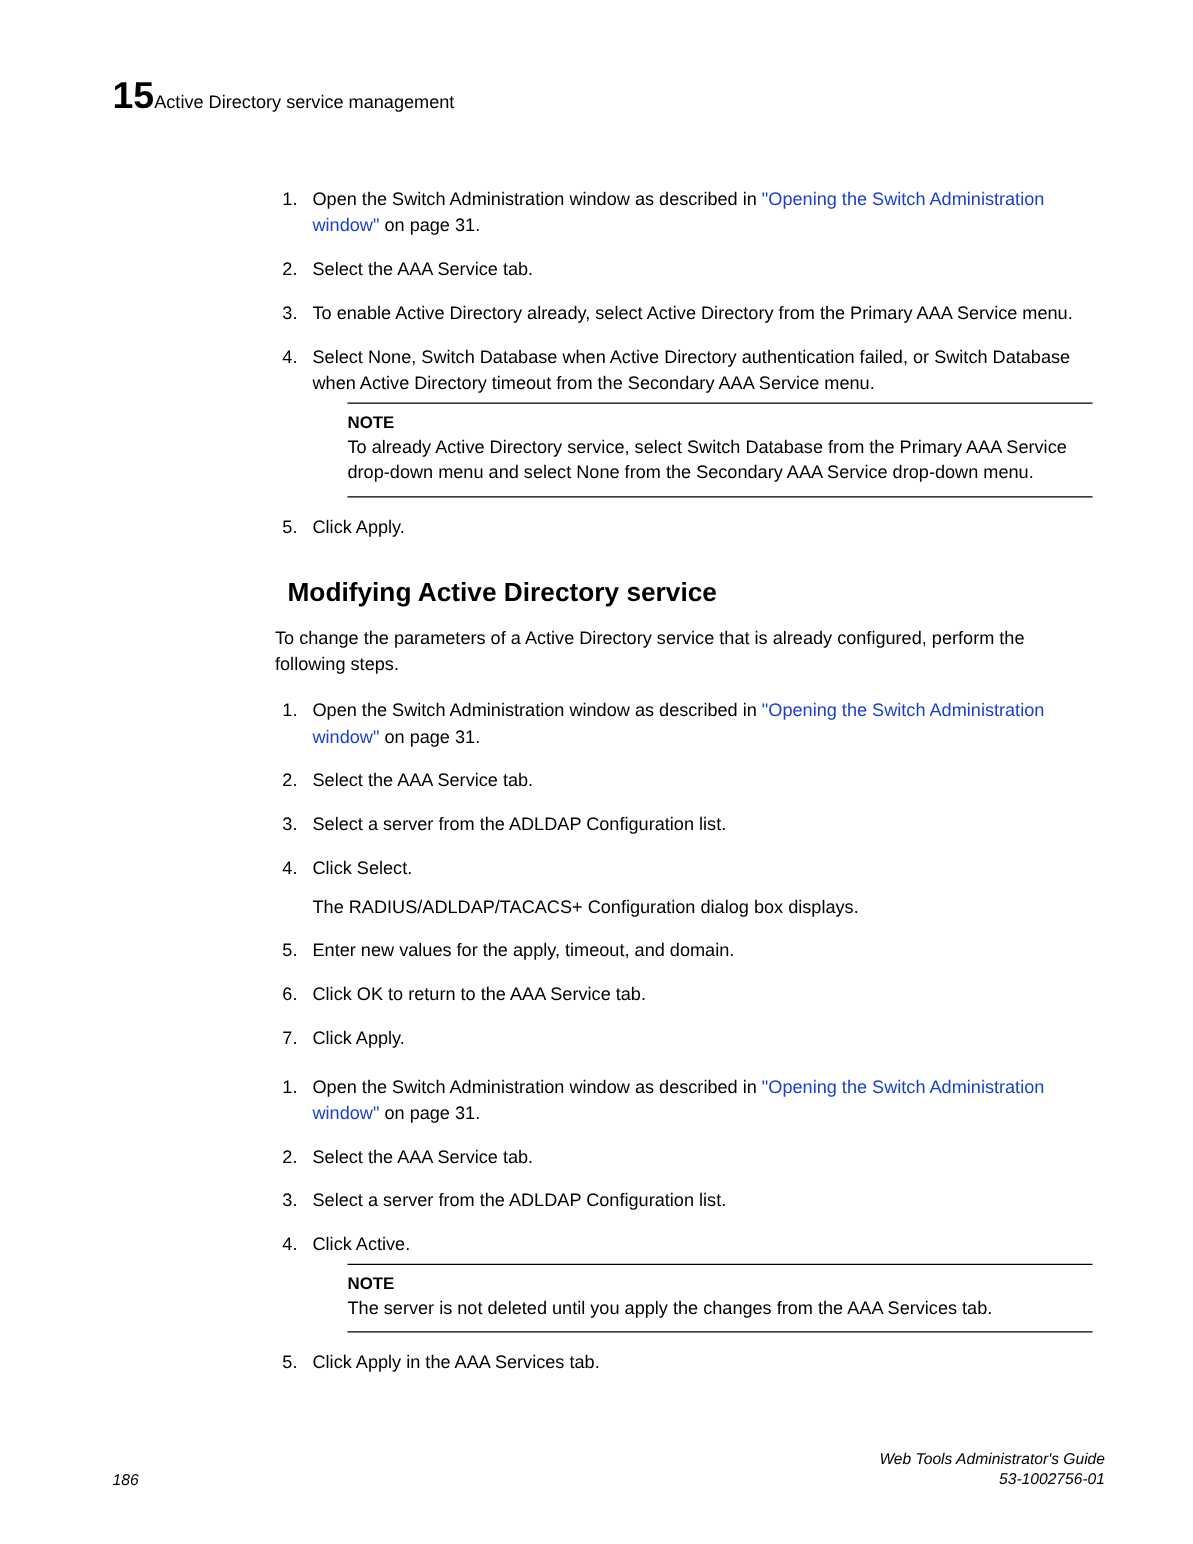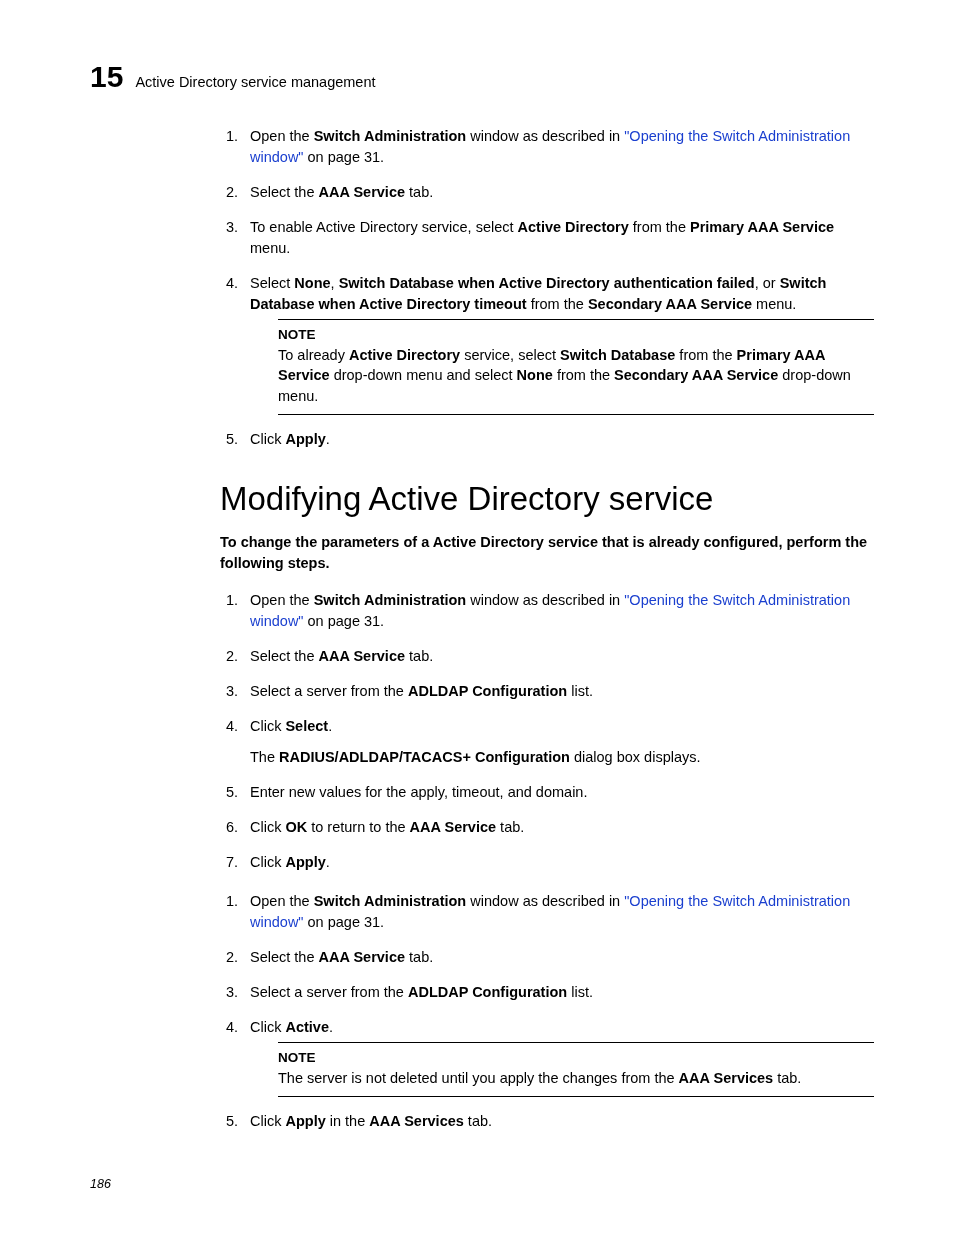--- a/index.html
+++ b/index.html
@@ -13,68 +13,66 @@
   .page {
     width: 954px;
     height: 1235px;
     position: relative;
     box-sizing: border-box;
     padding: 60px 70px 40px 90px;
   }
   .header {
     display: flex;
     align-items: baseline;
-    gap: 12px;
-    margin-bottom: 32px;
+    margin-bottom: 56px;
   }
   .chapter-num {
     font-size: 30px;
     font-weight: bold;
     font-family: Arial, sans-serif;
   }
   .content {
     margin-left: 130px;
     margin-right: 10px;
   }
   ol.steps {
     list-style: decimal;
     padding-left: 22px;
     margin: 0 0 18px 0;
   }
   ol.steps > li {
     padding-left: 8px;
     margin-bottom: 14px;
     line-height: 1.45;
   }
-  .b { font-weight: bold; }
+  .b { font-weight: normal; }
   .link {
     color: #1a3fcf;
     cursor: pointer;
   }
   .note-box {
     border-top: 1.5px solid #000;
     border-bottom: 1.5px solid #000;
     padding: 6px 0 8px 0;
     margin: 4px 0 8px 28px;
     line-height: 1.4;
   }
   .note-label {
     font-weight: bold;
     font-size: 13.5px;
   }
   h2.section {
     font-family: "Trebuchet MS", "Arial Narrow", Arial, sans-serif;
-    font-weight: normal;
-    font-size: 33px;
-    margin: 30px 0 14px 0;
+    font-weight: bold;
+    font-size: 21px;
+    margin: 30px 0 14px 10px;
   }
   p.intro {
     line-height: 1.45;
     margin: 12px 0 16px 0;
-    font-weight: bold;
   }
   .substep {
     margin-top: 10px;
   }
   .footer {
     position: absolute;
     bottom: 44px;
     left: 90px;
     right: 70px;
     display: flex;
@@ -98,21 +96,21 @@
   <div class="content">
 
     <ol class="steps">
       <li>
         <span>Open the </span><span class="b">Switch Administration</span><span> window as described in </span><span class="link">"Opening the Switch Administration window"</span><span> on page 31.</span>
       </li>
       <li>
         <span>Select the </span><span class="b">AAA Service</span><span> tab.</span>
       </li>
       <li>
-        <span>To enable Active Directory service, select </span><span class="b">Active Directory</span><span> from the </span><span class="b">Primary AAA Service</span><span> menu.</span>
+        <span>To enable Active Directory already, select </span><span class="b">Active Directory</span><span> from the </span><span class="b">Primary AAA Service</span><span> menu.</span>
       </li>
       <li>
         <span>Select </span><span class="b">None</span><span>, </span><span class="b">Switch Database when Active Directory authentication failed</span><span>, or </span><span class="b">Switch Database when Active Directory timeout</span><span> from the </span><span class="b">Secondary AAA Service</span><span> menu.</span>
         <div class="note-box">
           <div class="note-label">NOTE</div>
           <span>To already </span><span class="b">Active Directory</span><span> service, select </span><span class="b">Switch Database</span><span> from the </span><span class="b">Primary AAA Service</span><span> drop-down menu and select </span><span class="b">None</span><span> from the </span><span class="b">Secondary AAA Service</span><span> drop-down menu.</span>
         </div>
       </li>
       <li>
         <span>Click </span><span class="b">Apply</span><span>.</span>
@@ -167,15 +165,19 @@
         <span>Click </span><span class="b">Apply</span><span> in the </span><span class="b">AAA Services</span><span> tab.</span>
         
       </li>
 
     </ol>
 
   </div>
 
   <div class="footer">
     <div>186</div>
+    <div class="footer-right">
+      <div>Web Tools Administrator's Guide</div>
+      <div>53-1002756-01</div>
+    </div>
   </div>
 
 </div>
 
 </body></html>

